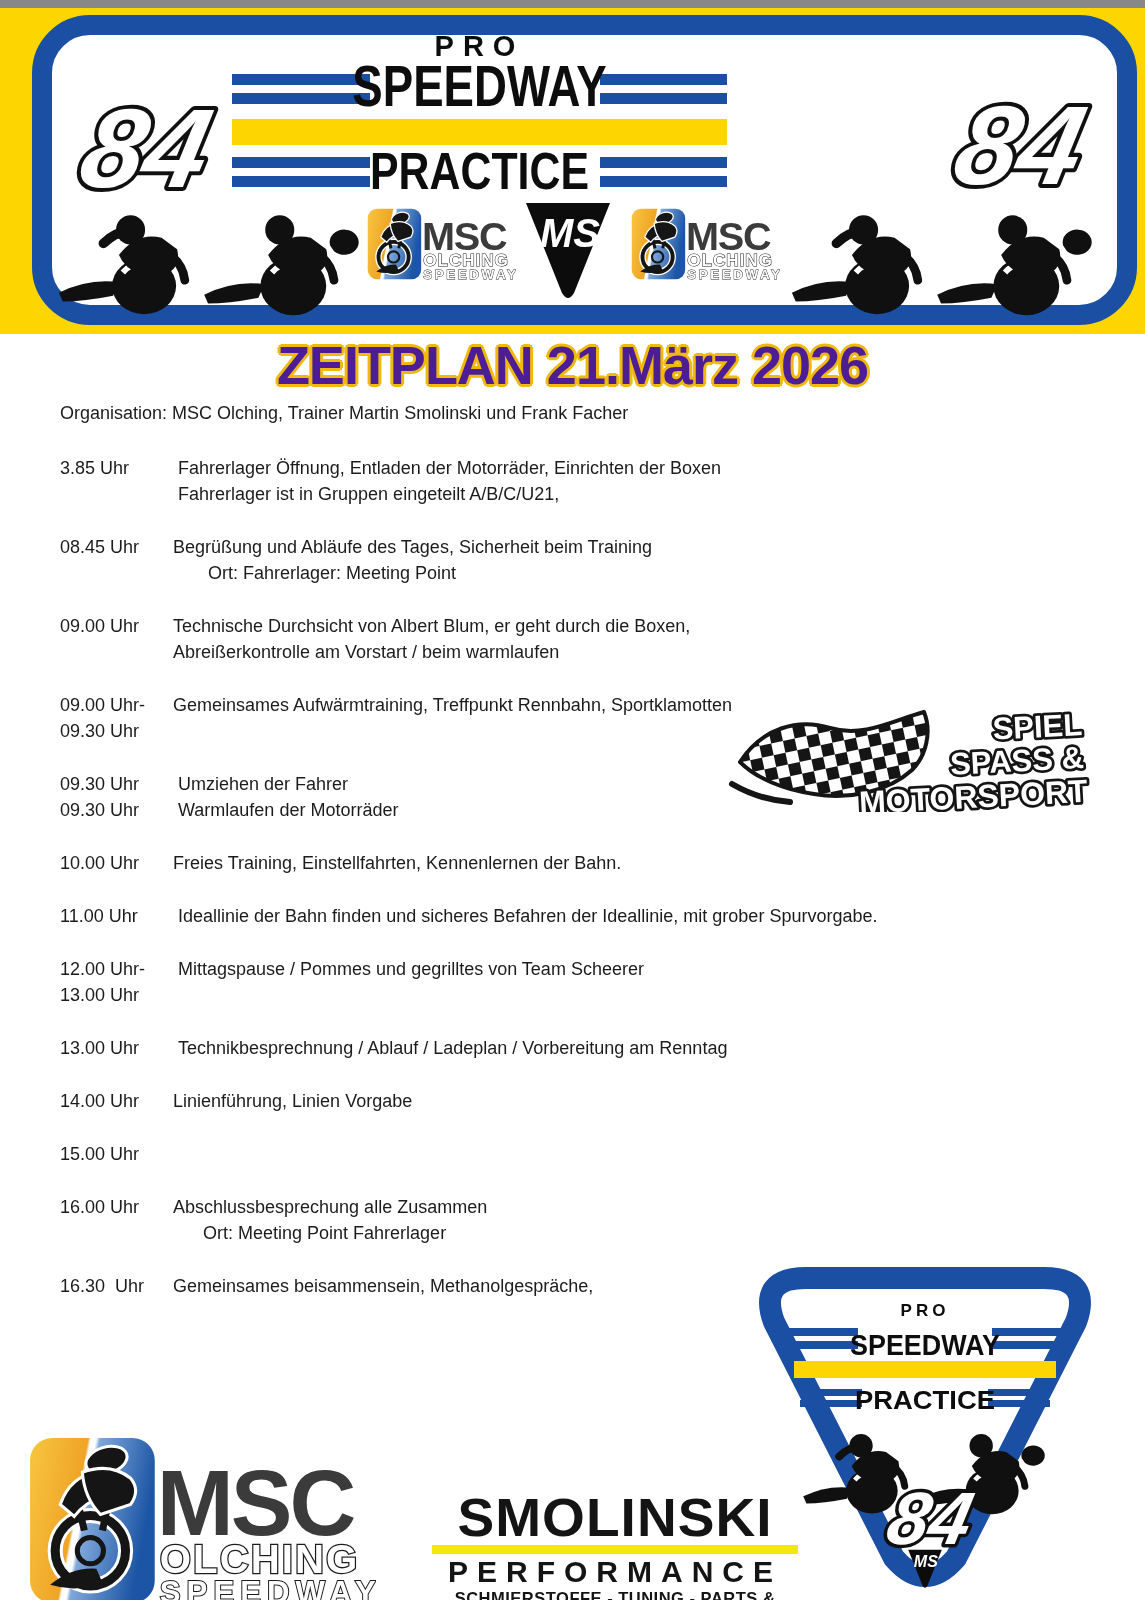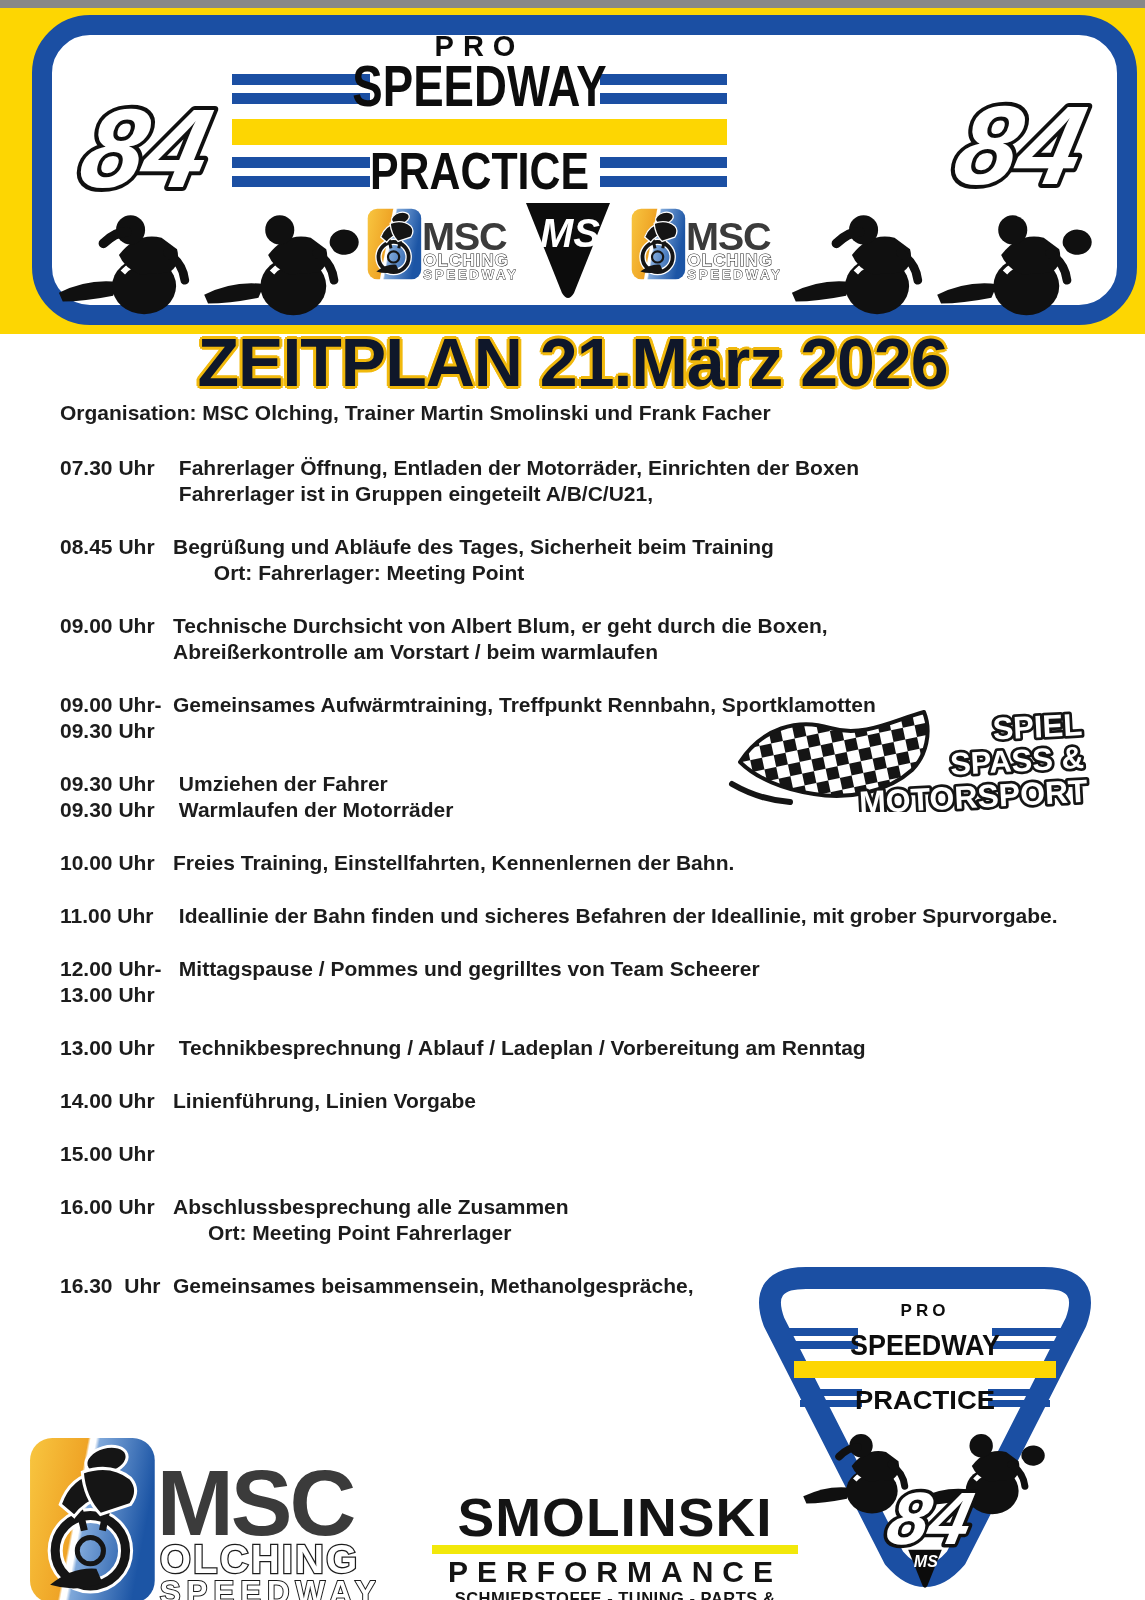--- a/index.html
+++ b/index.html
@@ -13,26 +13,26 @@
   .b-pro{left:232px;top:22px;width:495px;text-align:center;font-size:29px;font-weight:900;
          letter-spacing:9px;color:#0d0d0d;}
   .b-speedway{left:232px;top:50px;width:495px;text-align:center;font-size:57px;line-height:57px;
          font-weight:900;color:#0d0d0d;transform:scaleX(.8);}
   .b-practice{left:232px;top:138px;width:495px;text-align:center;font-size:51px;line-height:51px;
          font-weight:900;color:#0d0d0d;transform:scaleX(.84);}
   .stripe{position:absolute;background:#1b4fa3;height:11px;}
   .yband{position:absolute;left:232px;top:111px;width:495px;height:26px;background:#fdd602;}
   .num84{position:absolute;}
   
-  .title{position:absolute;left:0;top:315px;width:100%;text-align:center;margin:0;
-         font-size:68px;font-weight:900;letter-spacing:-1px;color:#0f172a;
+  .title{position:absolute;left:0;top:326px;width:100%;text-align:center;margin:0;
+         font-size:54px;font-weight:900;letter-spacing:-1px;color:#4c1d95;
          text-shadow:-3px 0 #f1b90c,3px 0 #f1b90c,0 -3px #f1b90c,0 3px #f1b90c,
                      -2px -2px #f1b90c,2px -2px #f1b90c,-2px 2px #f1b90c,2px 2px #f1b90c;}
   
-  .content{position:absolute;left:60px;top:392px;width:1060px;font-size:21px;line-height:26px;color:#1c1c1c;font-weight:bold;}
+  .content{position:absolute;left:60px;top:392px;width:1060px;font-size:18px;line-height:26px;color:#1c1c1c;}
   .org{white-space:pre-wrap;margin:0 0 29px 0;}
   .entry{display:flex;margin-top:27px;}
   .entry.tight{margin-top:0;}
   .t-col{width:113px;flex:none;white-space:pre;}
   .d-col{flex:1;white-space:pre-wrap;}
   
   .smolinski{position:absolute;left:430px;top:1484px;width:370px;text-align:center;color:#141414;}
   .smo1{font-size:54px;line-height:50px;font-weight:900;letter-spacing:1px;transform:scaleX(1.02);}
   .smo-bar{height:9px;background:#f2e80a;margin:3px 2px 4px 2px;}
   .smo2{font-size:30px;line-height:28px;font-weight:800;letter-spacing:9px;}
@@ -152,21 +152,21 @@
         <use href="#msc"></use>
       </svg>
   </header>
 
   <h1 class="title">ZEITPLAN 21.März 2026</h1>
 
   <main class="content">
     <p class="org">Organisation: MSC Olching, Trainer Martin Smolinski und Frank Facher</p>
 
   <div class="entry">
-        <div class="t-col"><div>07.30 Uhr</div></div>
+        <div class="t-col"><div>3.85 Uhr</div></div>
         <div class="d-col"><div> Fahrerlager Öffnung, Entladen der Motorräder, Einrichten der Boxen</div><div> Fahrerlager ist in Gruppen eingeteilt A/B/C/U21,</div></div>
       </div>
       <div class="entry">
         <div class="t-col"><div>08.45 Uhr</div></div>
         <div class="d-col"><div>Begrüßung und Abläufe des Tages, Sicherheit beim Training</div><div>       Ort: Fahrerlager: Meeting Point</div></div>
       </div>
       <div class="entry">
         <div class="t-col"><div>09.00 Uhr</div></div>
         <div class="d-col"><div>Technische Durchsicht von Albert Blum, er geht durch die Boxen,</div><div>Abreißerkontrolle am Vorstart / beim warmlaufen</div></div>
       </div>

